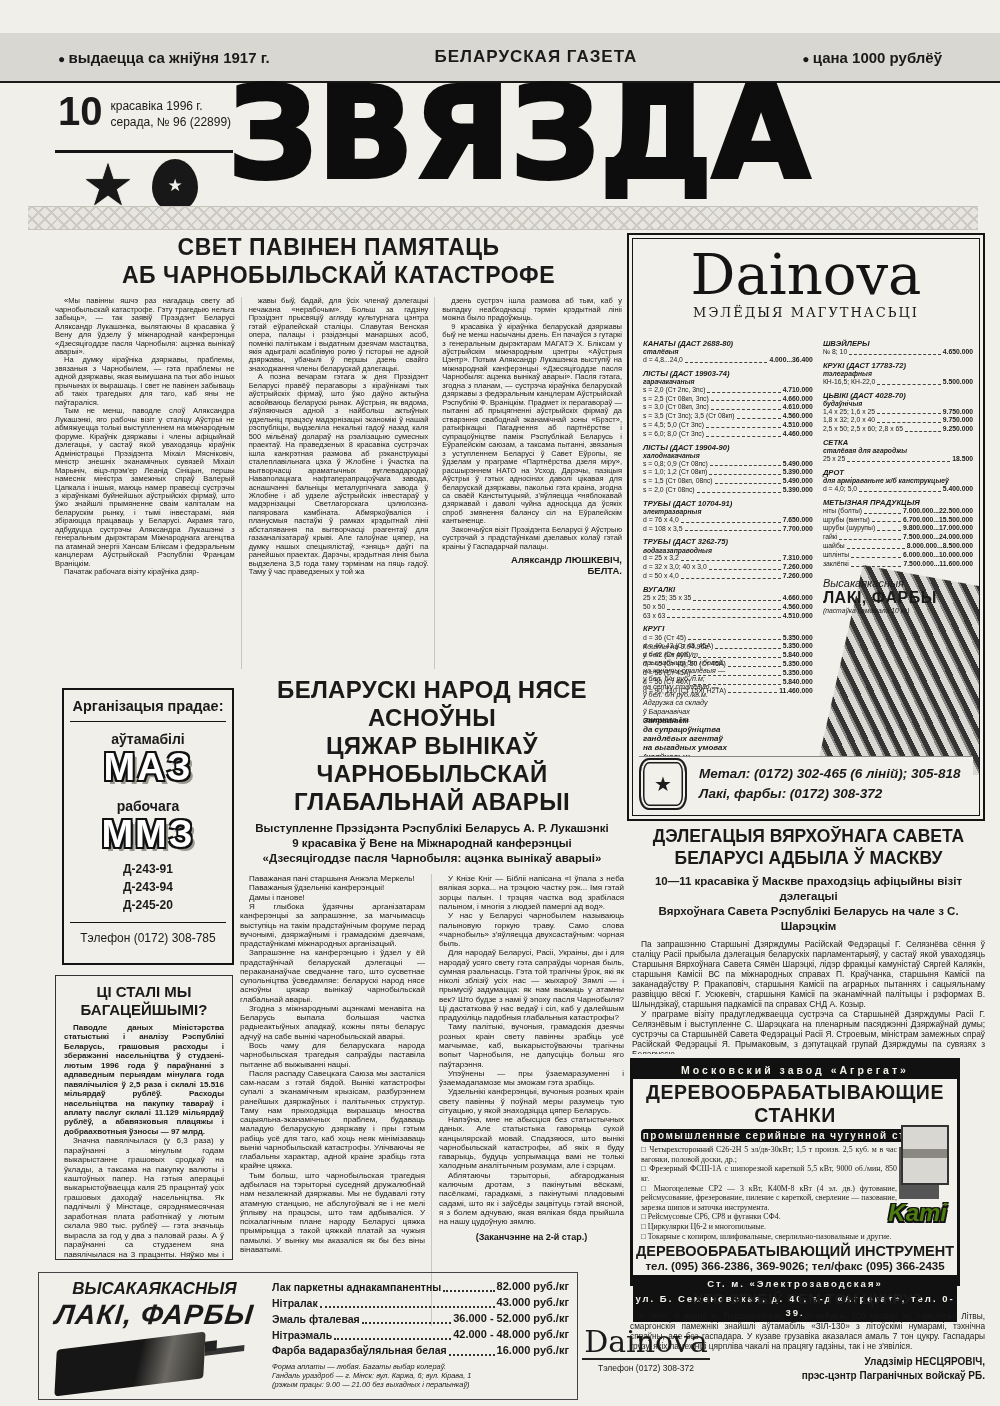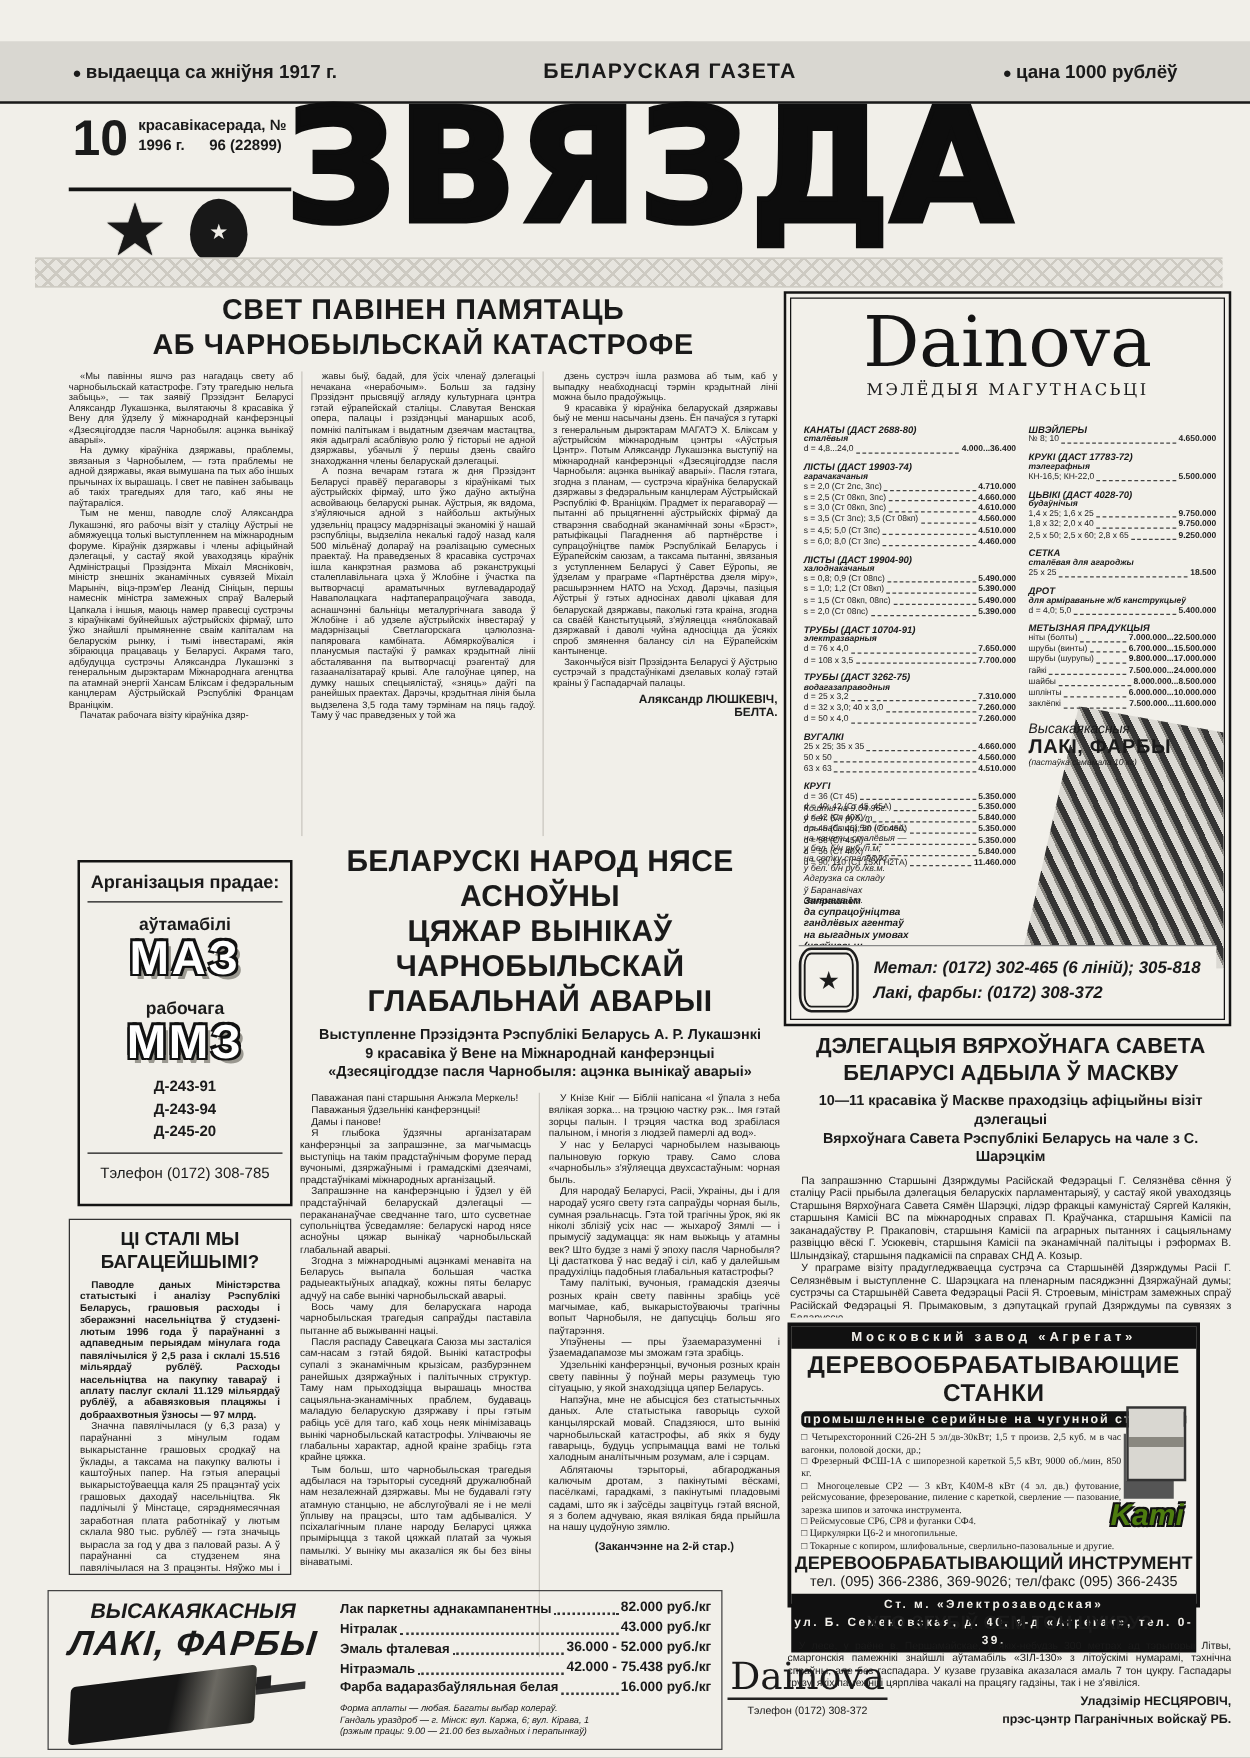--- a/index.html
+++ b/index.html
@@ -9,21 +9,21 @@
   
   .topband { position:absolute; left:0; right:0; top:33px; height:50px; background:#d9d7d1;
              border-bottom:2px solid #1a1a1a; display:flex; align-items:center; padding:16px 58px; box-sizing:border-box; }
   .tb-left, .tb-right { font-weight:bold; font-size:15px; }
   .tb-left::before, .tb-right::before { content:"● "; font-size:12px; }
   .tb-center { flex:1; text-align:center; font-weight:bold; font-size:17px; letter-spacing:1px; }
 
   
   .dateblock { position:absolute; left:58px; top:92px; width:175px; display:flex; gap:8px; }
   .day { font-size:40px; font-weight:900; line-height:0.95; }
-  .datelines { display:flex; justify-content:flex-end; font-weight:bold; font-size:12px; line-height:1.35; }
+  .datelines { display:flex; flex-direction:column; justify-content:flex-end; font-weight:normal; font-size:12px; line-height:1.35; }
   .date-rule { position:absolute; left:55px; top:150px; width:178px; height:3px; background:#141414; }
   .medals { position:absolute; left:82px; top:156px; display:flex; gap:18px; align-items:center; }
   .medal-star { font-size:58px; line-height:1; color:#181818; text-shadow:0 0 1px #000; }
   .medal-round { width:46px; height:52px; background:#181818; border-radius:50% 50% 46% 46%/55% 55% 45% 45%;
                  display:grid; place-items:center; color:#efede7; font-size:17px; }
   .nameplate { position:absolute; left:228px; top:68px; width:752px; height:138px; margin:0;
                font-family:"DejaVu Sans", sans-serif; font-weight:900; font-size:126px; line-height:1.04;
                color:#0d0d0d; text-align:justify; text-align-last:justify; -webkit-text-stroke:4px #0d0d0d; }
   .ornament { position:absolute; left:28px; right:22px; top:206px; height:22px; background:#e7e5df;
               border-top:1px solid #c6c3bb; border-bottom:1px solid #c6c3bb;
@@ -116,21 +116,21 @@
              margin:2px 8px 0; border-radius:4px; padding:1px 0; }
   .stk-items { padding:3px 60px 0 8px; font-family:"Liberation Serif", serif; font-size:7.9px; line-height:1.22; position:relative; }
   .stk-items .para { text-indent:0; }
   .stk-items .para::before { content:"□ "; font-weight:bold; }
   .stk-machine { position:absolute; right:8px; top:64px; width:44px; height:56px; border:2px solid #333;
                  background:linear-gradient(#d9d7d1 0 40%, #8a8880 40% 55%, #d9d7d1 55%);
                  box-shadow:-6px 18px 0 -4px #555; }
   .stk-kami { position:absolute; right:10px; top:138px; font-weight:900; font-size:24px; font-style:italic; color:#4d7c0f;
               text-shadow:-1.5px -1.5px 0 #111,1.5px -1.5px 0 #111,-1.5px 1.5px 0 #111,1.5px 1.5px 0 #111; }
   .stk-instr { text-align:center; font-weight:900; font-size:14.5px; margin-top:2px; }
-  .stk-phones { text-align:center; font-weight:normal; font-size:11.5px; margin-top:1px; }
+  .stk-phones { text-align:center; font-weight:bold; font-size:11.5px; margin-top:1px; }
   .stk-foot { background:#111; color:#f2f0ea; text-align:center; font-weight:bold; font-size:9.5px; letter-spacing:2px;
               line-height:1.5; padding:2px 0; margin-top:3px; }
 
   
   .sugar { position:absolute; left:630px; top:1290px; width:355px; height:112px; overflow:hidden; }
   .sugar-h { margin:0 0 3px; text-align:center; font-size:15.5px; font-weight:900; }
   .sugar-body { font-size:8.3px; line-height:1.22; }
   .sugar .byline { font-size:10px; line-height:1.35; }
 
   
@@ -636,21 +636,21 @@
             <span class="pl-v">43.000 руб./кг</span>
           </div>
           <div class="pl-row">
             <span class="pl-l">Эмаль фталевая</span>
             <span class="pl-dots"></span>
             <span class="pl-v">36.000 - 52.000 руб./кг</span>
           </div>
           <div class="pl-row">
             <span class="pl-l">Нітраэмаль</span>
             <span class="pl-dots"></span>
-            <span class="pl-v">42.000 - 75.438 руб./кг</span>
+            <span class="pl-v">42.000 - 48.000 руб./кг</span>
           </div>
           <div class="pl-row">
             <span class="pl-l">Фарба вадаразбаўляльная белая</span>
             <span class="pl-dots"></span>
             <span class="pl-v">16.000 руб./кг</span>
           </div>
         </div>
       <div class="laki-notes">
           <p class="para">Форма аплаты — любая. Багаты выбар колераў.</p>
           <p class="para">Гандаль ураздроб — г. Мінск: вул. Каржа, 6; вул. Кірава, 1</p>

